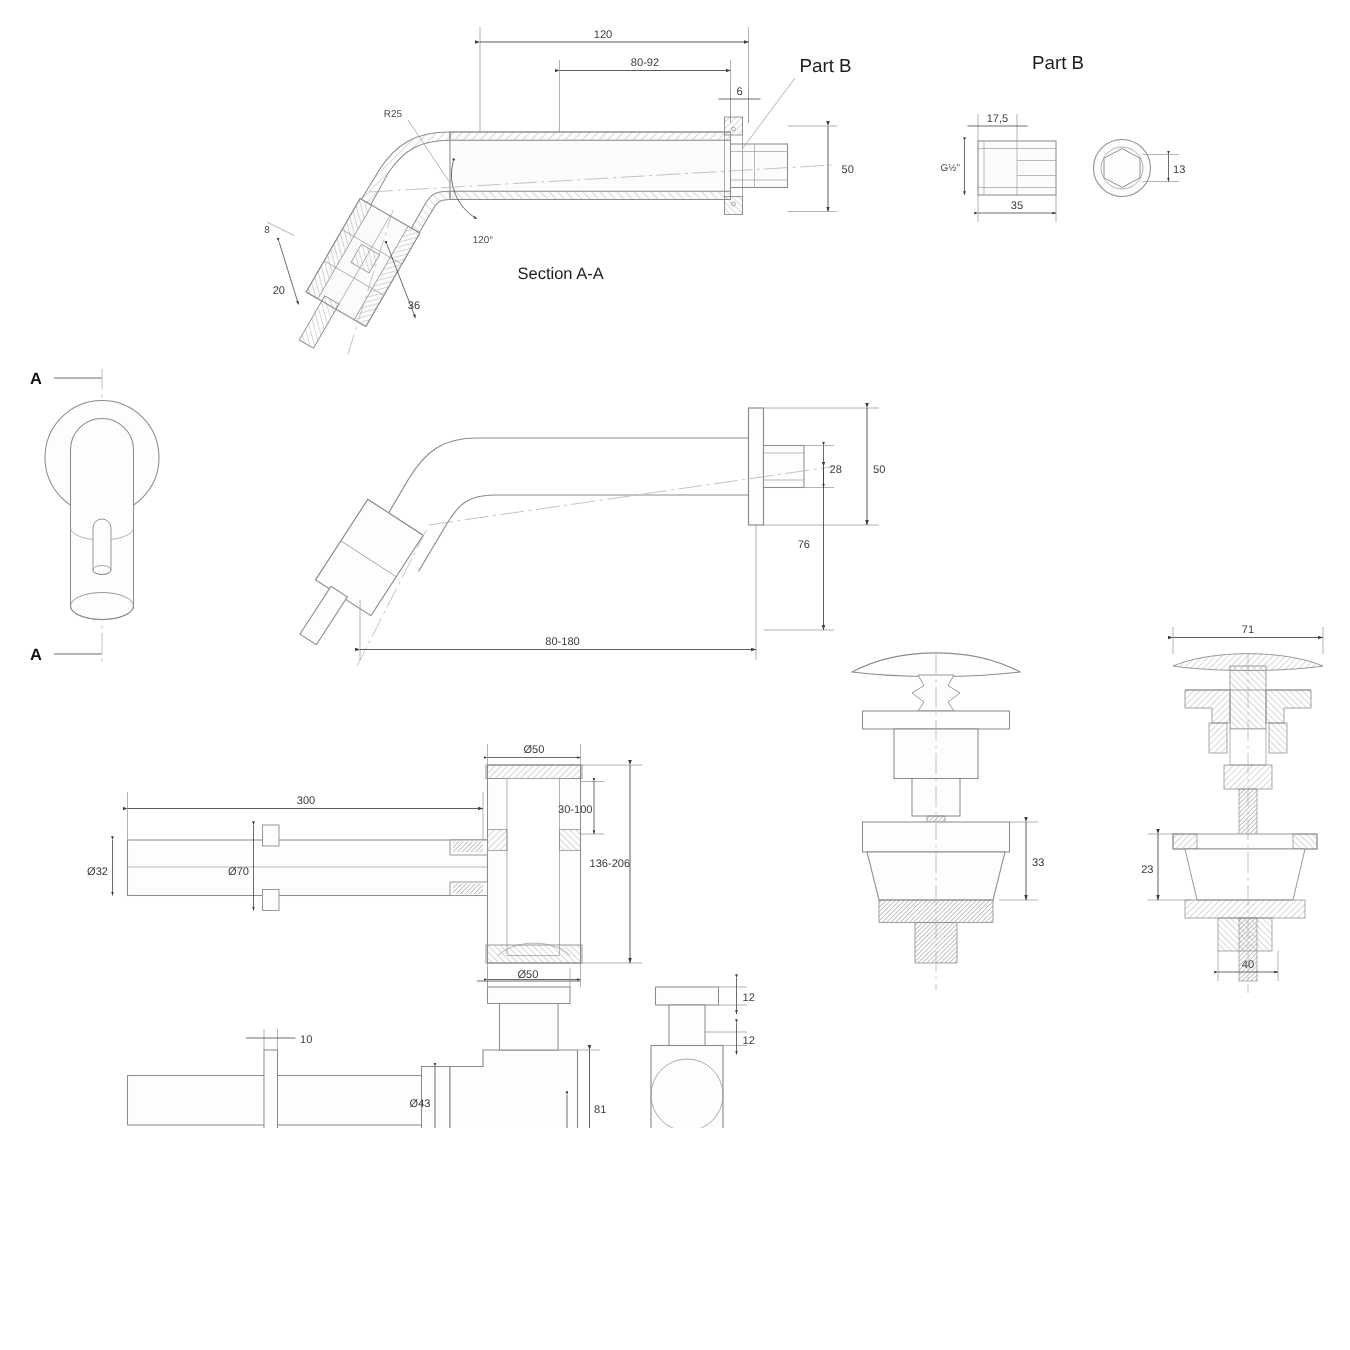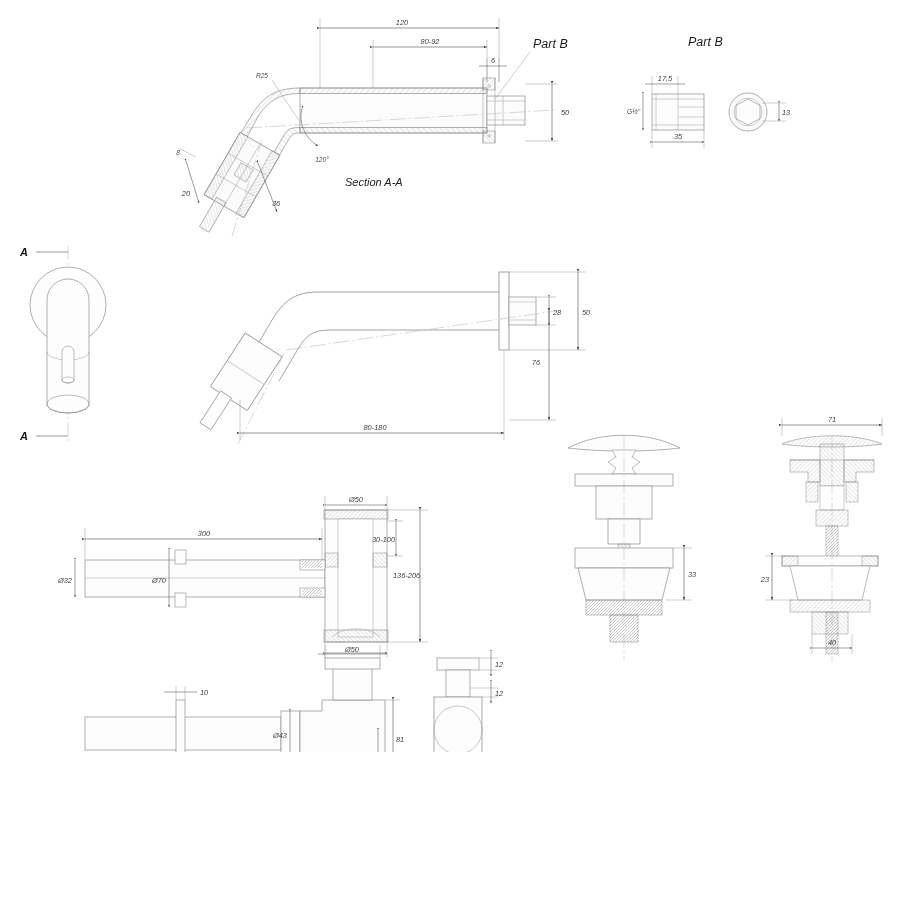--- a/index.html
+++ b/index.html
@@ -1,18 +1,18 @@
 <!DOCTYPE html>
 <html><head>
 <meta charset="utf-8">
 <style>
   html,body{margin:0;padding:0;background:#ffffff;}
   body{width:900px;height:900px;font-family:"Liberation Sans",sans-serif;
        -webkit-font-smoothing:antialiased;}
-  #sheet{position:relative;width:900px;height:752px;overflow:hidden;background:#bef264;font-style:italic;}
+  #sheet{position:relative;width:900px;height:752px;overflow:hidden;background:#bef264;}
   #sheet svg{display:block;width:900px;height:900px;}
   .dimtxt{font-family:"Liberation Sans",sans-serif;font-size:7.4px;fill:#3c3c3c;}
   .dimtxt-s{font-family:"Liberation Sans",sans-serif;font-size:6.6px;fill:#4a4a4a;}
   .lbl-big{font-family:"Liberation Sans",sans-serif;font-size:12.5px;fill:#1d1d1d;}
   .lbl-sec{font-family:"Liberation Sans",sans-serif;font-size:11px;fill:#1d1d1d;}
   .lbl-a{font-family:"Liberation Sans",sans-serif;font-size:11px;fill:#111;font-weight:bold;}
 </style>
 </head>
 <body>
 

